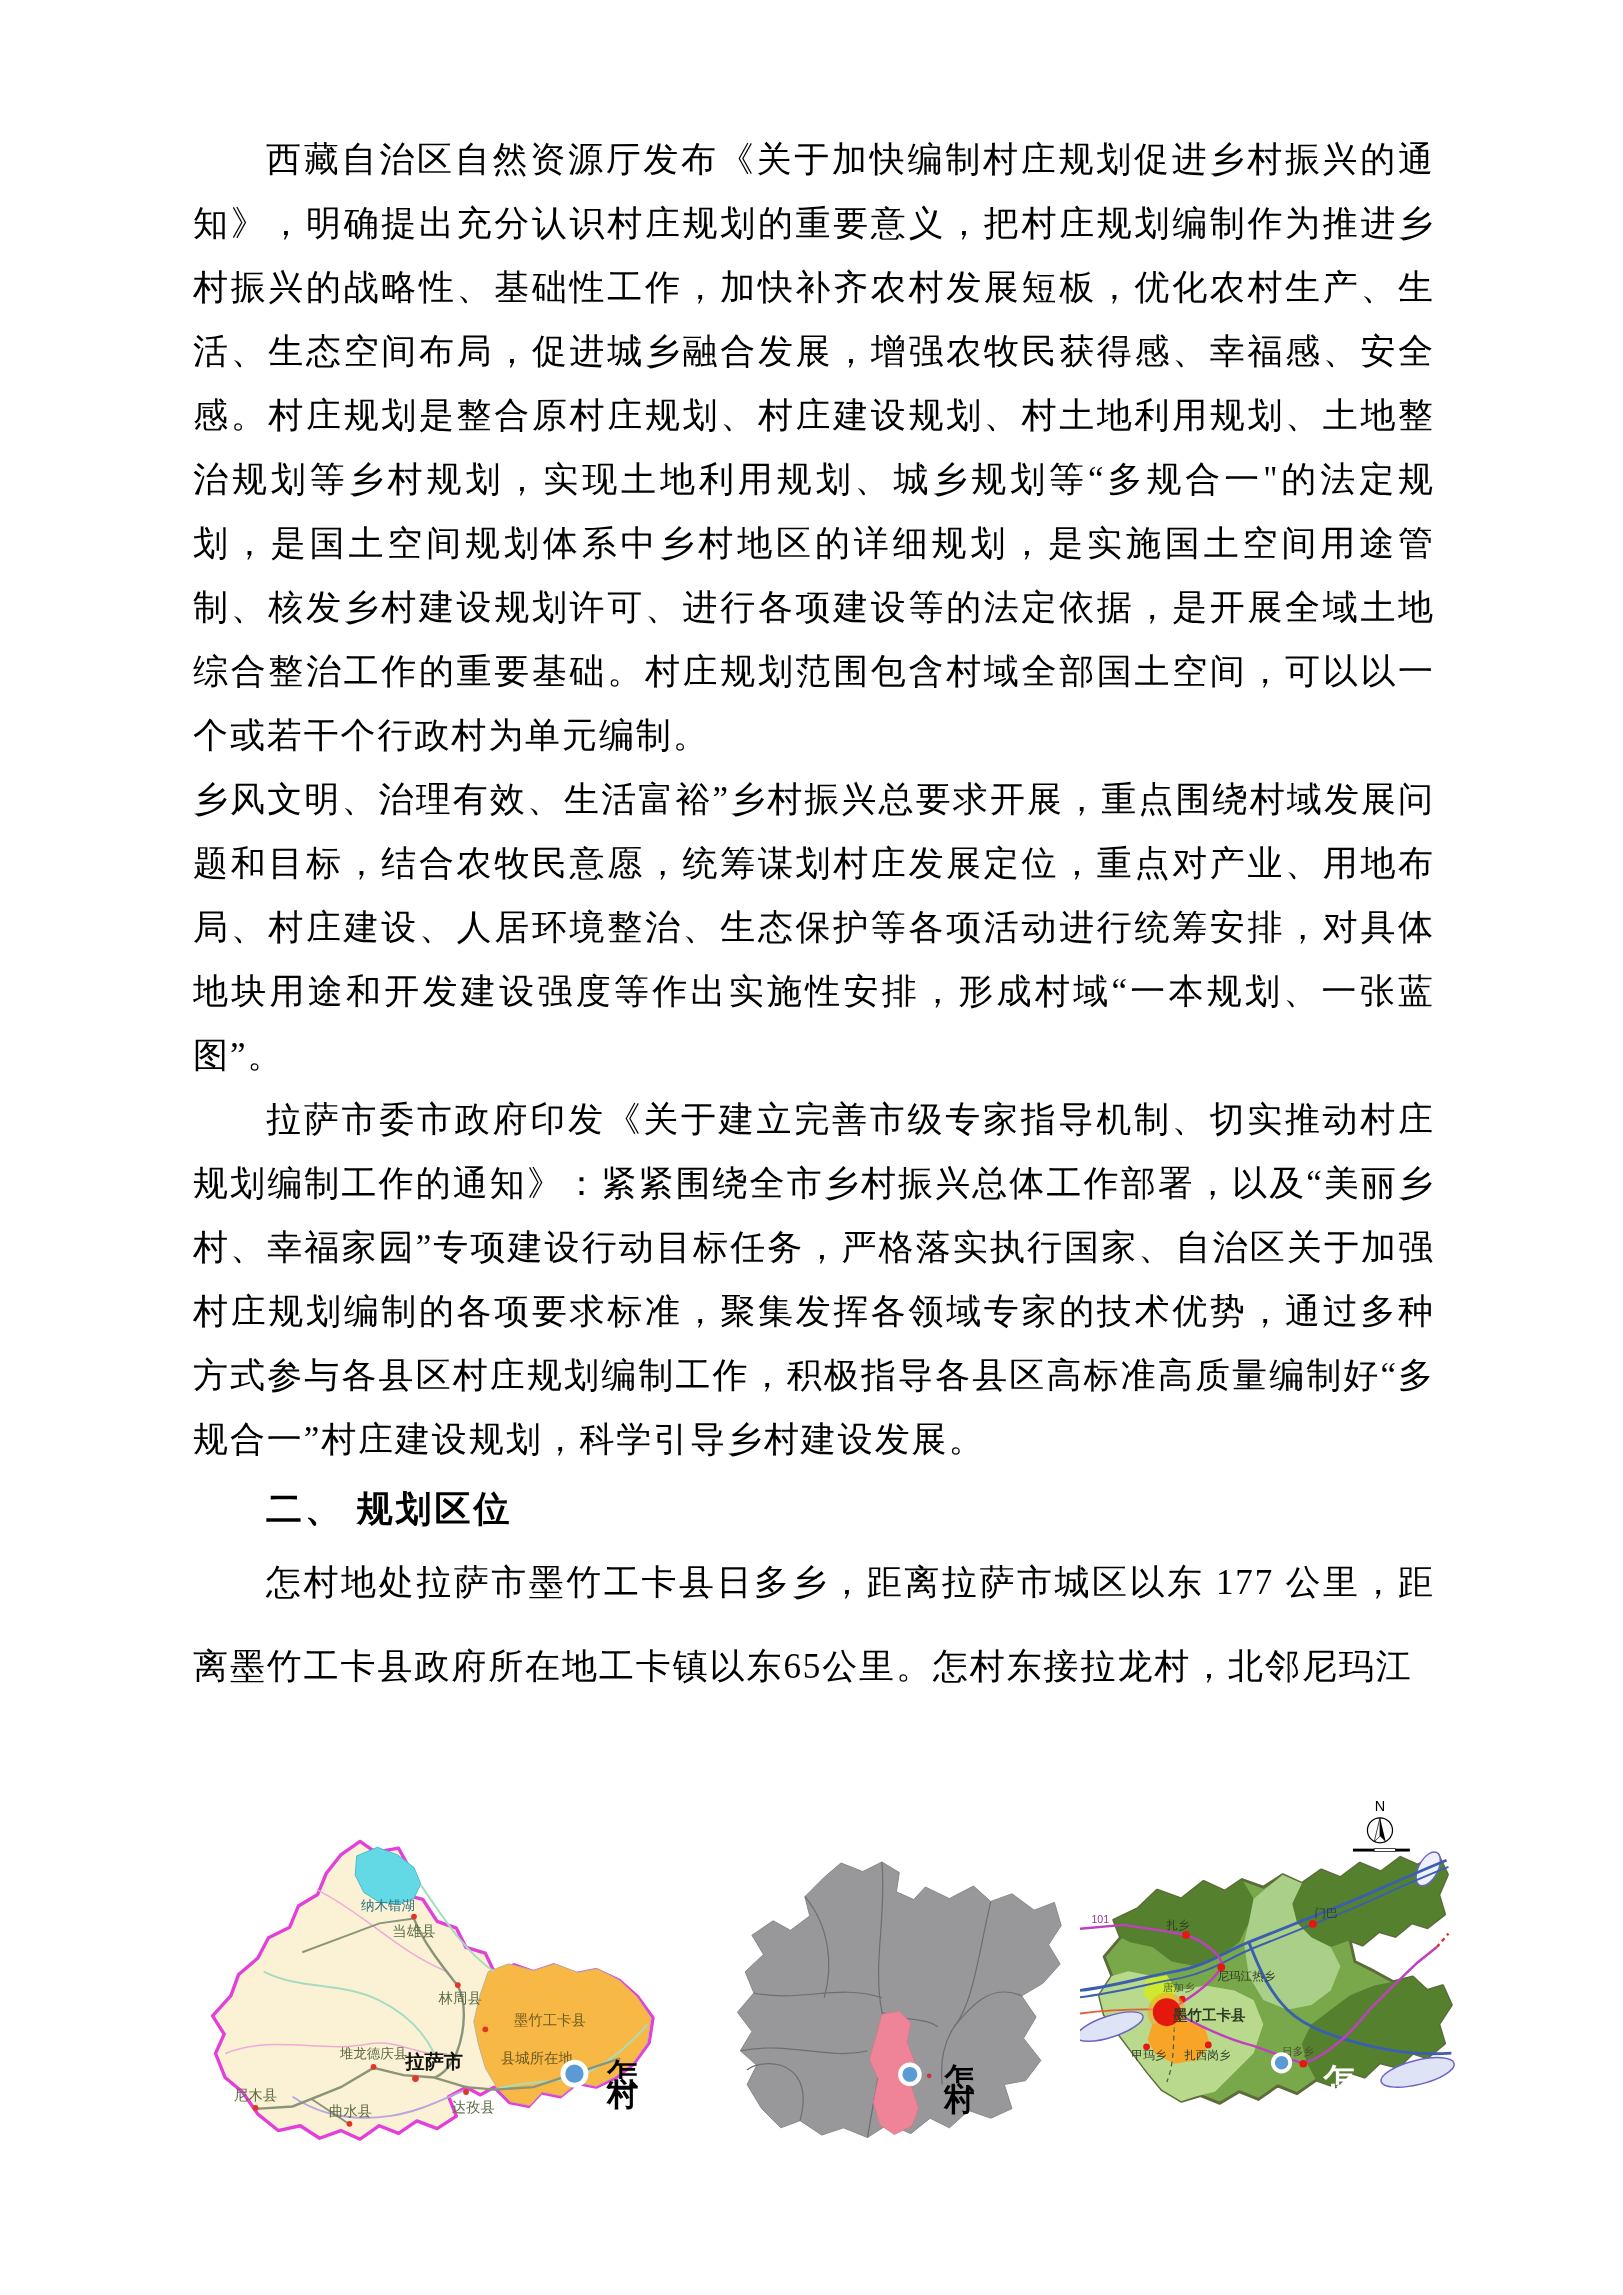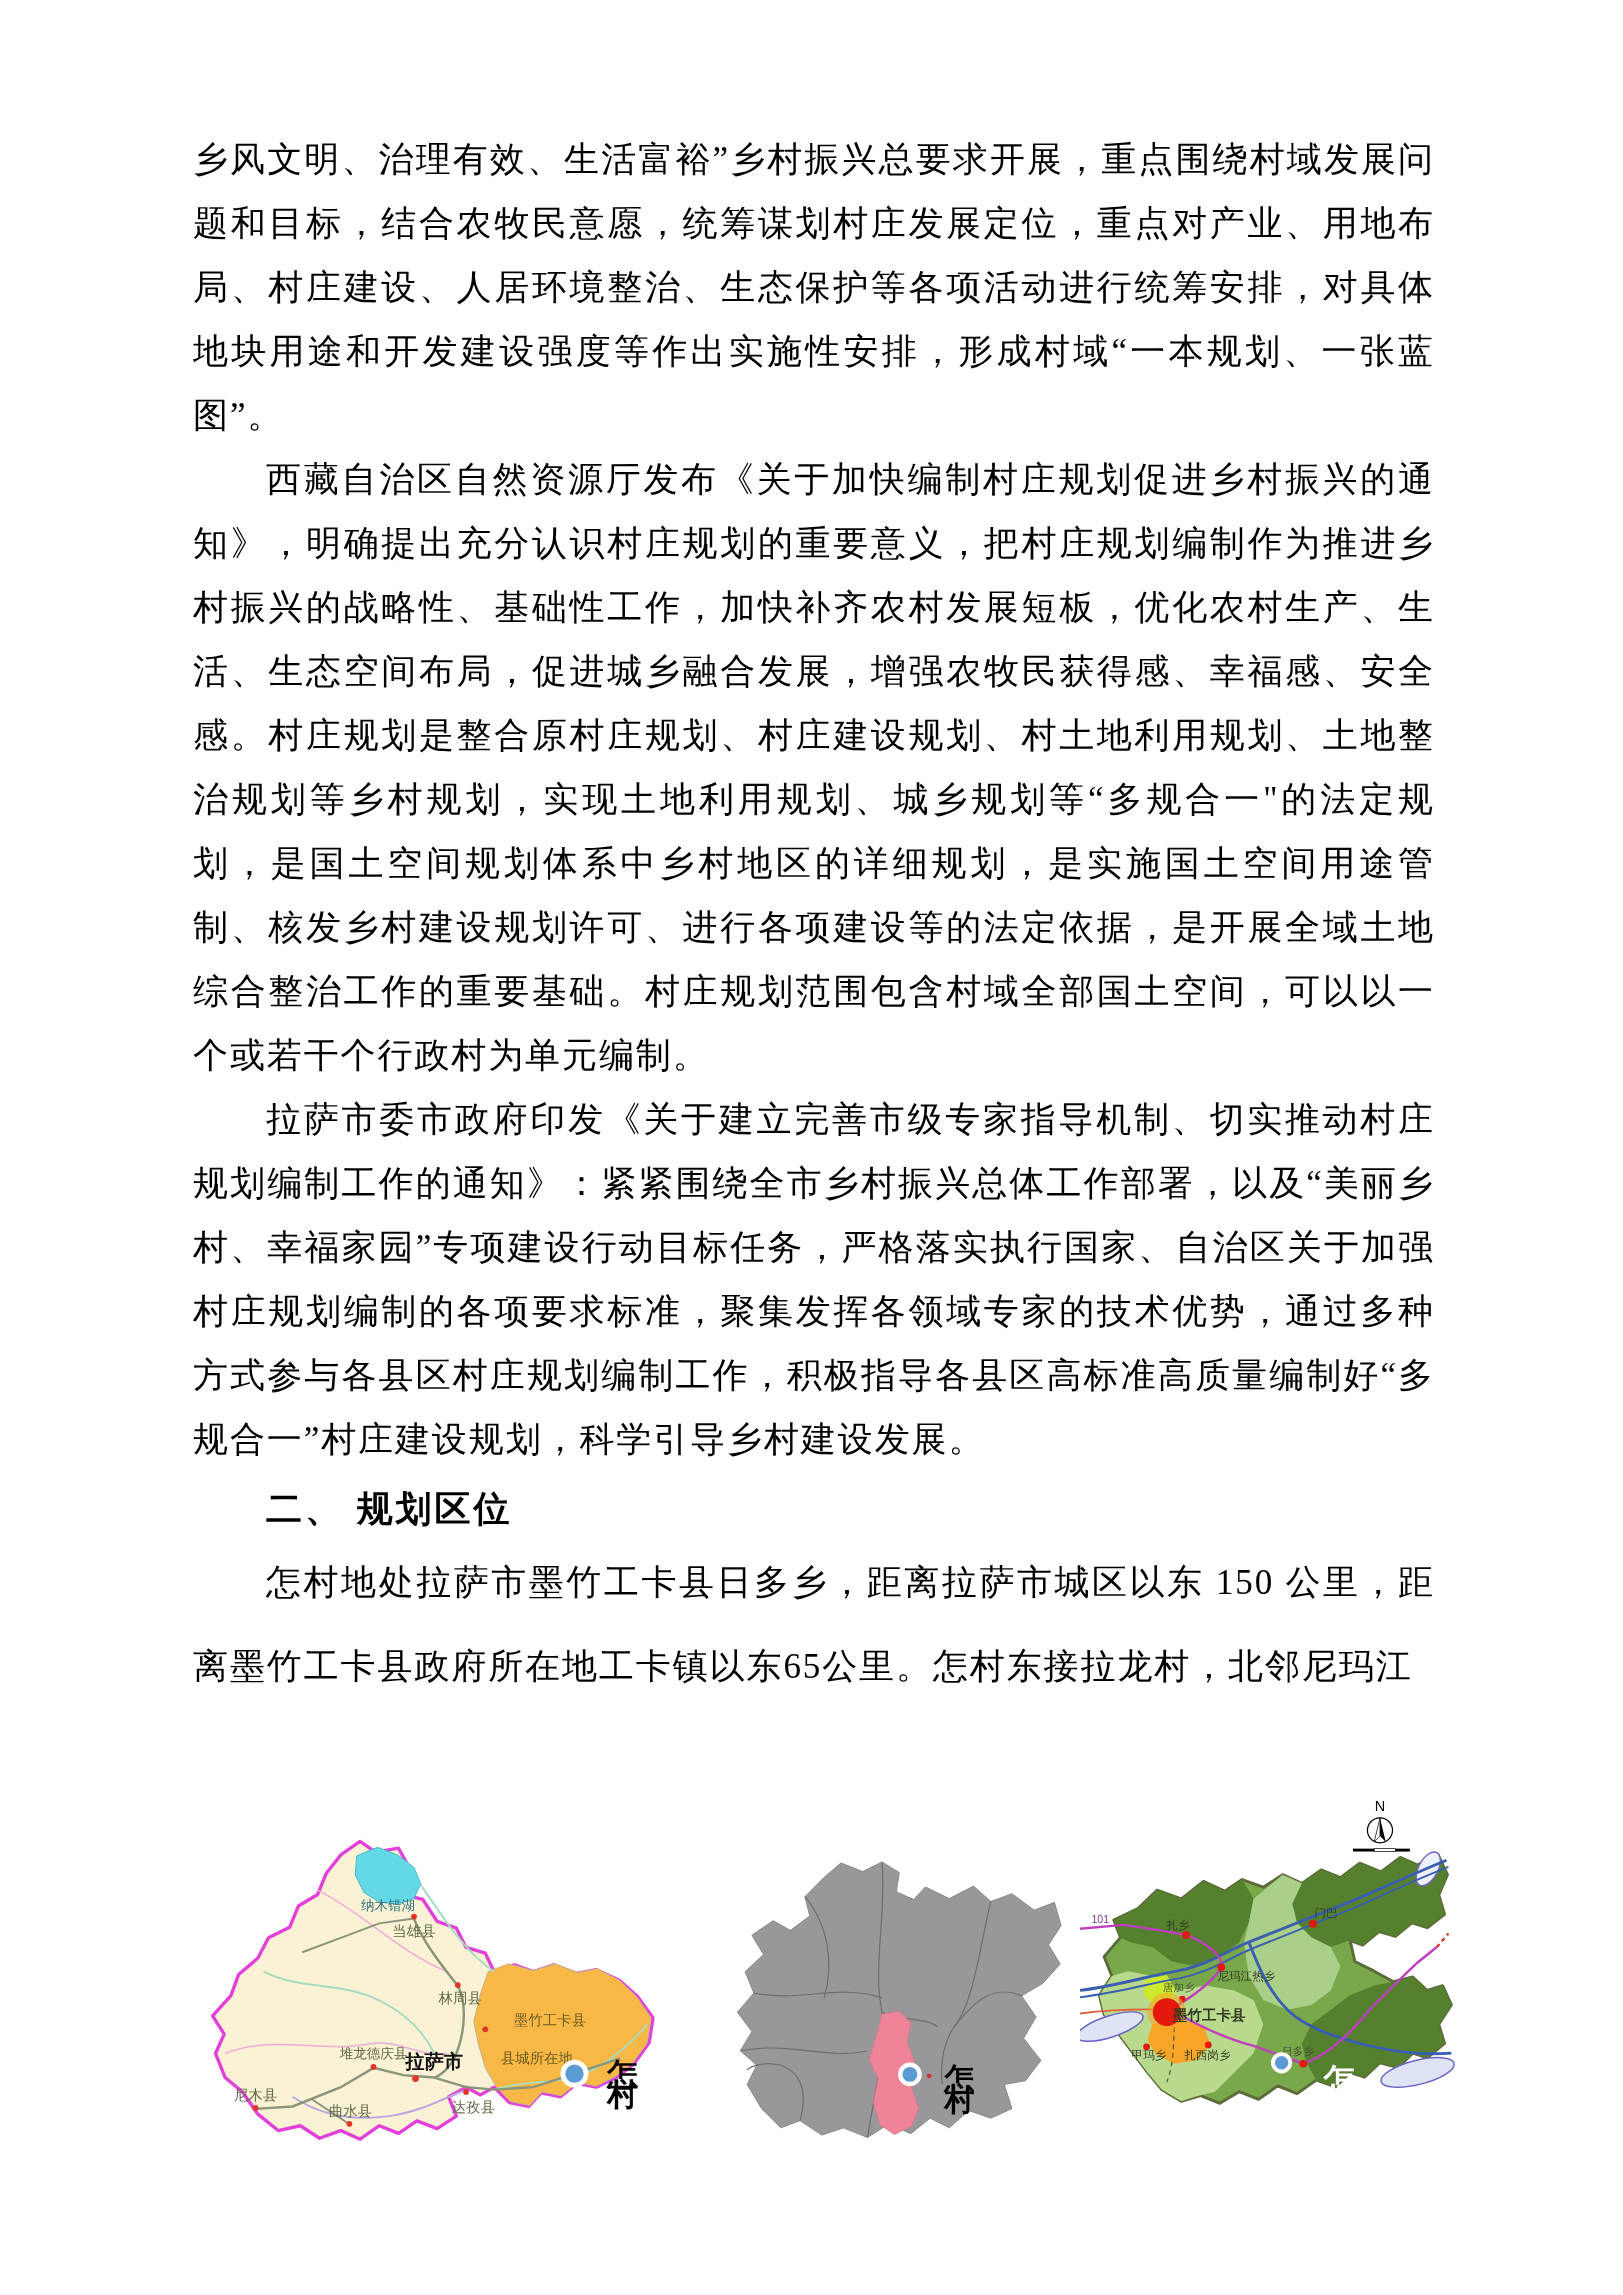--- a/index.html
+++ b/index.html
@@ -20,25 +20,25 @@
   .maplabel{font-family:"Liberation Sans","DejaVu Sans",sans-serif;}
   .village-label{font-family:"Liberation Sans","DejaVu Sans",sans-serif;font-weight:bold;
         writing-mode:tb;glyph-orientation-vertical:0;letter-spacing:40px;}
 </style>
 </head>
 <body>
 
 <div class="page">
 
   <div class="content">
+    <p class="para">西藏自治区自然资源厅发布《关于加快编制村庄规划促进乡村振兴的通知》，明确提出充分认识村庄规划的重要意义，把村庄规划编制作为推进乡村振兴的战略性、基础性工作，加快补齐农村发展短板，优化农村生产、生活、生态空间布局，促进城乡融合发展，增强农牧民获得感、幸福感、安全感。村庄规划是整合原村庄规划、村庄建设规划、村土地利用规划、土地整治规划等乡村规划，实现土地利用规划、城乡规划等“多规合一"的法定规划，是国土空间规划体系中乡村地区的详细规划，是实施国土空间用途管制、核发乡村建设规划许可、进行各项建设等的法定依据，是开展全域土地综合整治工作的重要基础。村庄规划范围包含村域全部国土空间，可以以一个或若干个行政村为单元编制。</p>
     <p class="para no-indent">乡风文明、治理有效、生活富裕”乡村振兴总要求开展，重点围绕村域发展问题和目标，结合农牧民意愿，统筹谋划村庄发展定位，重点对产业、用地布局、村庄建设、人居环境整治、生态保护等各项活动进行统筹安排，对具体地块用途和开发建设强度等作出实施性安排，形成村域“一本规划、一张蓝图”。</p>
-    <p class="para">西藏自治区自然资源厅发布《关于加快编制村庄规划促进乡村振兴的通知》，明确提出充分认识村庄规划的重要意义，把村庄规划编制作为推进乡村振兴的战略性、基础性工作，加快补齐农村发展短板，优化农村生产、生活、生态空间布局，促进城乡融合发展，增强农牧民获得感、幸福感、安全感。村庄规划是整合原村庄规划、村庄建设规划、村土地利用规划、土地整治规划等乡村规划，实现土地利用规划、城乡规划等“多规合一"的法定规划，是国土空间规划体系中乡村地区的详细规划，是实施国土空间用途管制、核发乡村建设规划许可、进行各项建设等的法定依据，是开展全域土地综合整治工作的重要基础。村庄规划范围包含村域全部国土空间，可以以一个或若干个行政村为单元编制。</p>
     <p class="para">拉萨市委市政府印发《关于建立完善市级专家指导机制、切实推动村庄规划编制工作的通知》：紧紧围绕全市乡村振兴总体工作部署，以及“美丽乡村、幸福家园”专项建设行动目标任务，严格落实执行国家、自治区关于加强村庄规划编制的各项要求标准，聚集发挥各领域专家的技术优势，通过多种方式参与各县区村庄规划编制工作，积极指导各县区高标准高质量编制好“多规合一”村庄建设规划，科学引导乡村建设发展。</p>
     <h2 class="heading">二、 规划区位</h2>
-    <p class="para para-wide">怎村地处拉萨市墨竹工卡县日多乡，距离拉萨市城区以东 150 公里，距离墨竹工卡县政府所在地工卡镇以东65公里。怎村东接拉龙村，北邻尼玛江</p>
+    <p class="para para-wide">怎村地处拉萨市墨竹工卡县日多乡，距离拉萨市城区以东 177 公里，距离墨竹工卡县政府所在地工卡镇以东65公里。怎村东接拉龙村，北邻尼玛江</p>
   </div>
 
   <figure class="map" id="map1">
     <svg viewBox="0 0 960 660">
       <path d="M300,58 L340,30 L372,52 L420,44 L446,92 L430,140 L470,150 L500,196 L540,210 L560,250 L600,262 L618,300 L660,286 L700,300 L742,286 L790,304 L830,296 L878,318 L916,352 L948,396 L940,448 L908,492 L872,520 L830,540 L790,532 L756,560 L716,552 L690,580 L650,572 L618,540 L590,556 L560,540 L524,560 L540,600 L500,626 L458,610 L420,636 L380,620 L340,648 L300,630 L256,646 L216,620 L170,630 L128,596 L96,550 L60,520 L40,470 L58,430 L34,392 L72,350 L88,306 L128,272 L150,230 L194,208 L212,164 L252,140 L270,96 Z" stroke="#e33fd9" stroke-width="7" stroke-linejoin="round" fill="#fbf2d5"></path>
       <path d="M606,300 L648,284 L700,298 L744,284 L792,302 L832,294 L878,318 L914,352 L944,396 L936,448 L906,490 L870,518 L830,538 L792,530 L758,558 L718,550 L692,578 L652,570 L622,538 L600,500 L586,452 L576,404 L588,352 Z" stroke="#bdb291" stroke-width="2" fill="#f8b845"></path>
       <path d="M333,60 L376,42 L418,58 L452,84 L466,118 L452,148 L420,160 L380,156 L348,136 L330,100 Z" stroke="#49b9c9" stroke-width="2" fill="#64d9e6"></path>
 
       <path d="M250,130 C350,180 420,260 520,300" fill="none" stroke="#efaad6" stroke-width="3"></path>
       <path d="M60,470 C160,430 260,470 360,450 C420,440 470,480 520,470" fill="none" stroke="#efaad6" stroke-width="3"></path>

